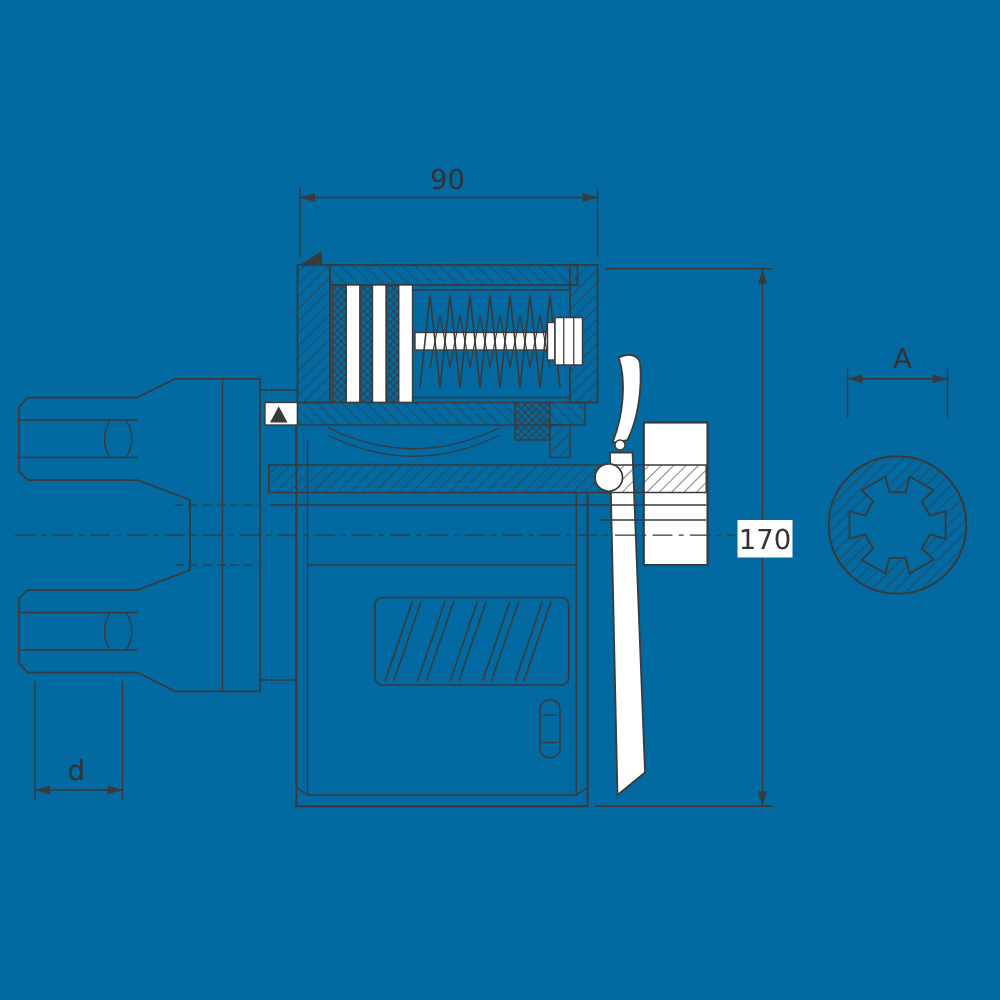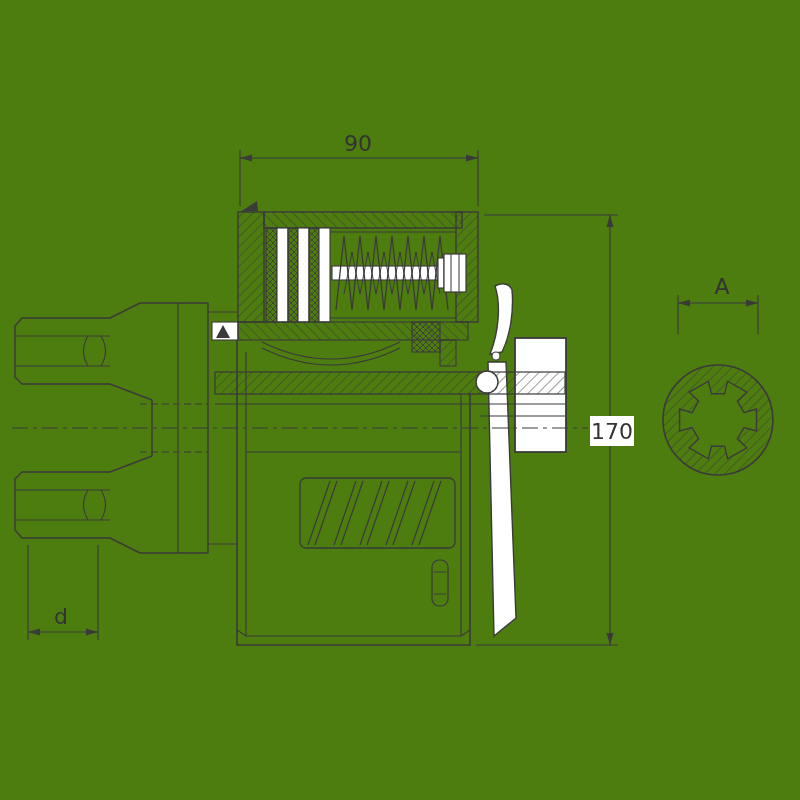--- a/index.html
+++ b/index.html
@@ -1,17 +1,17 @@
 <!DOCTYPE html>
 <html><head>
 <meta charset="utf-8">
 <style>
   html,body{margin:0;padding:0;background:#ffffff;}
   body{width:800px;height:800px;font-family:"DejaVu Sans","Liberation Sans",sans-serif;}
-  #stage{width:800px;height:800px;background:#4d7c0f;}
+  #stage{width:800px;height:800px;background:#0369a1;}
   svg{display:block;}
   .dim-text{font-family:"DejaVu Sans","Liberation Sans",sans-serif;font-size:22px;fill:#333333;stroke:none;}
 </style>
 </head>
 <body>
 
 <div id="stage">
 <svg width="800" height="800" viewBox="0 0 800 800">
   <defs>
     <pattern id="hA" width="7" height="7" patternUnits="userSpaceOnUse" patternTransform="rotate(45)">

